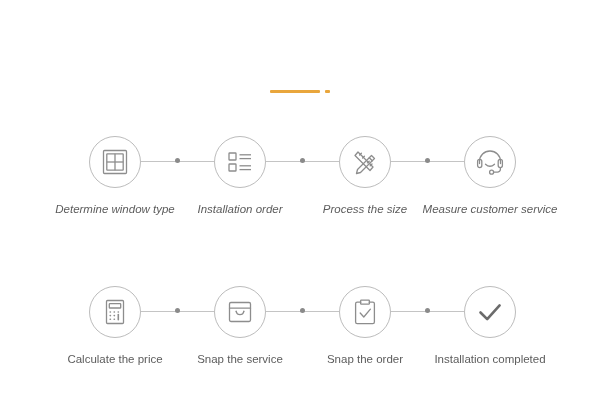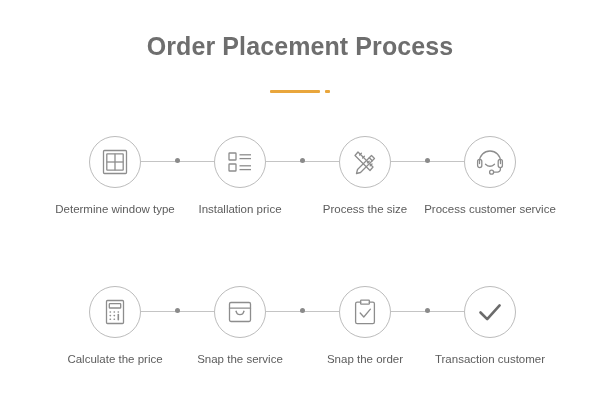--- a/index.html
+++ b/index.html
@@ -60,21 +60,21 @@
     border-radius: 1px;
   }
 
   
   .row {
     position: absolute;
     left: 0;
     width: 600px;
     height: 120px;
   }
-  .row-1 { top: 132px; }
+  .row-1 { top: 132px; font-style: italic; }
   .row-2 { top: 282px; }
 
   .node {
     position: absolute;
     top: 0;
     width: 0;
     height: 0;
   }
   .circle {
     position: absolute;
@@ -122,21 +122,20 @@
     border-radius: 50%;
     background: #8a8a8a;
     z-index: 3;
   }
 </style>
 </head>
 <body>
 
 <div class="page">
 
-  <div class="title">Order Placement Process</div>
 
   <div class="accent-wrap">
     <div class="accent-line"></div>
     <div class="accent-gap"></div>
     <div class="accent-dot"></div>
   </div>
 
   <div class="row row-1">
 
     <div class="connector" style="left:141px;width:73px;"></div>
@@ -166,21 +165,21 @@
           <svg width="30" height="30" viewBox="0 0 30 30" fill="none" stroke="#8d8d8d" stroke-width="1.3">
             <rect x="4" y="6" width="7" height="7" rx="0.6"></rect>
             <rect x="4" y="17" width="7" height="7" rx="0.6"></rect>
             <line x1="14.5" y1="7.8" x2="26" y2="7.8"></line>
             <line x1="14.5" y1="11.6" x2="26" y2="11.6"></line>
             <line x1="14.5" y1="18.8" x2="26" y2="18.8"></line>
             <line x1="14.5" y1="22.6" x2="26" y2="22.6"></line>
           </svg>
         </span>
       </div>
-      <div class="label">Installation price</div>
+      <div class="label">Installation order</div>
     </div>
 
     <div class="node" style="left:365px;">
       <div class="circle">
         <span>
           <svg width="32" height="32" viewBox="0 0 32 32" fill="none" stroke="#8d8d8d" stroke-width="1.3" stroke-linejoin="round" stroke-linecap="round">
 
             <path d="M8.5 23.5 L22.5 9.5 L25.5 12.5 L11.5 26.5 L7.5 27.5 Z"></path>
             <line x1="20.3" y1="11.7" x2="23.3" y2="14.7"></line>
 
@@ -201,21 +200,21 @@
           <svg width="32" height="32" viewBox="0 0 32 32" fill="none" stroke="#8d8d8d" stroke-width="1.3" stroke-linecap="round">
             <path d="M5.5 17.5 V15.5 A10.5 10.5 0 0 1 26.5 15.5 V17.5"></path>
             <rect x="3.6" y="13.4" width="4.2" height="8.2" rx="2.1"></rect>
             <rect x="24.2" y="13.4" width="4.2" height="8.2" rx="2.1"></rect>
             <path d="M11.5 18.2 Q16 22.4 20.5 18.2"></path>
             <path d="M26.4 21.8 V23.2 A3 3 0 0 1 23.4 26.2 H19.6"></path>
             <circle cx="17.6" cy="26.2" r="2"></circle>
           </svg>
         </span>
       </div>
-      <div class="label">Process customer service</div>
+      <div class="label">Measure customer service</div>
     </div>
 
   </div>
 
   <div class="row row-2">
 
     <div class="connector" style="left:141px;width:73px;"></div>
     <div class="connector-dot" style="left:175px;"></div>
     <div class="connector" style="left:266px;width:73px;"></div>
     <div class="connector-dot" style="left:300px;"></div>
@@ -273,18 +272,18 @@
     </div>
 
     <div class="node" style="left:490px;">
       <div class="circle">
         <span>
           <svg width="30" height="30" viewBox="0 0 30 30" fill="none" stroke="#6b6b6b" stroke-width="2.6" stroke-linecap="round" stroke-linejoin="round">
             <polyline points="5.5,15.5 12.2,22.2 24.6,8.4"></polyline>
           </svg>
         </span>
       </div>
-      <div class="label">Transaction customer</div>
+      <div class="label">Installation completed</div>
     </div>
 
   </div>
 
 </div>
 
 </body></html>

